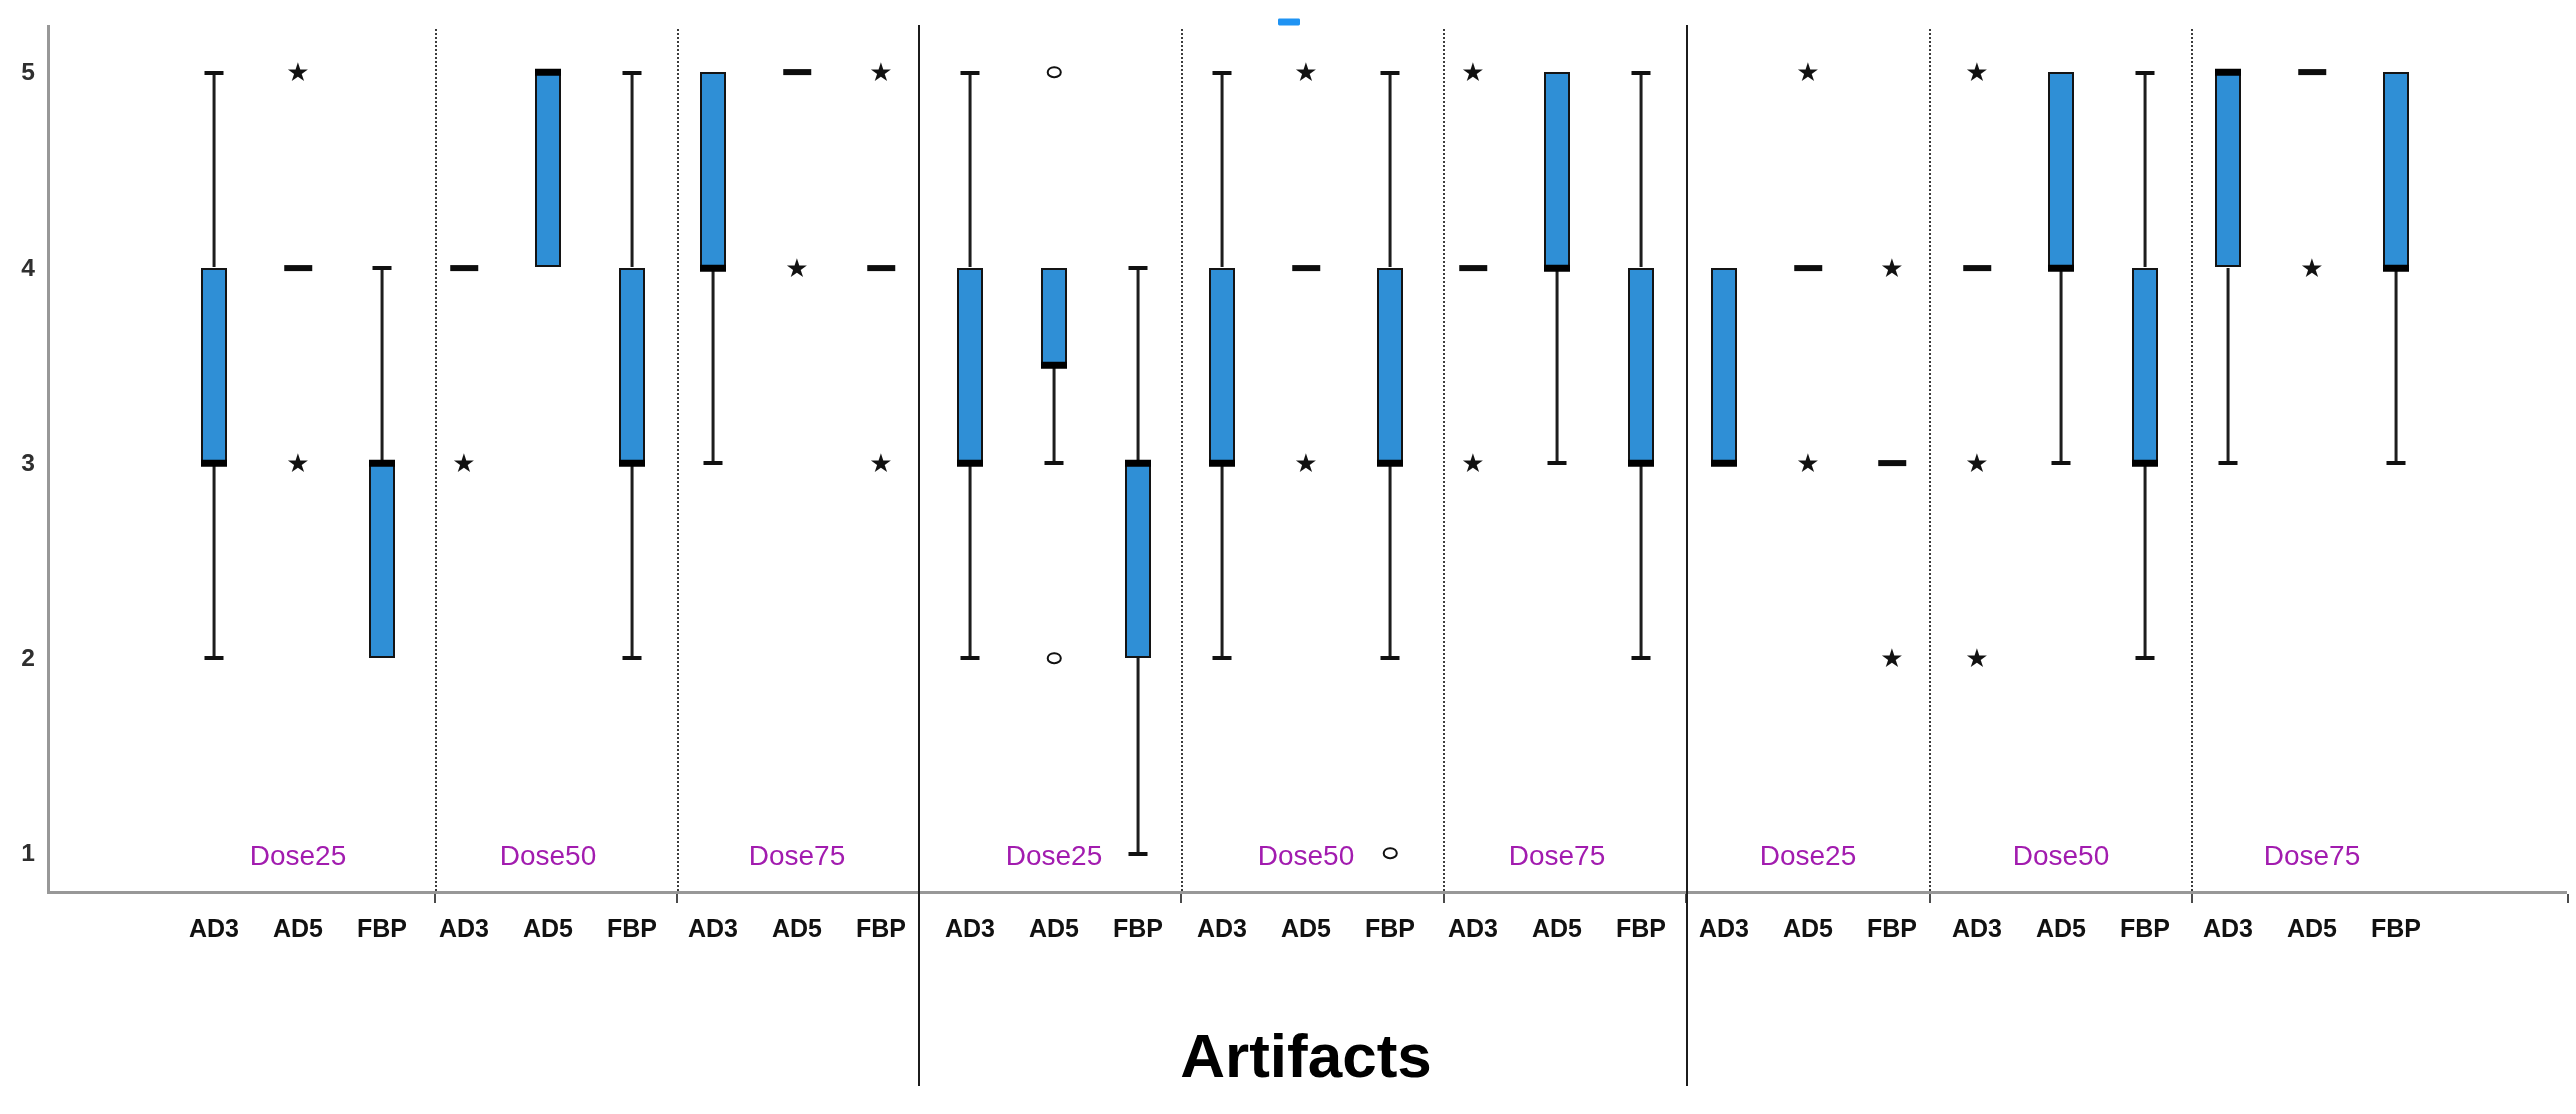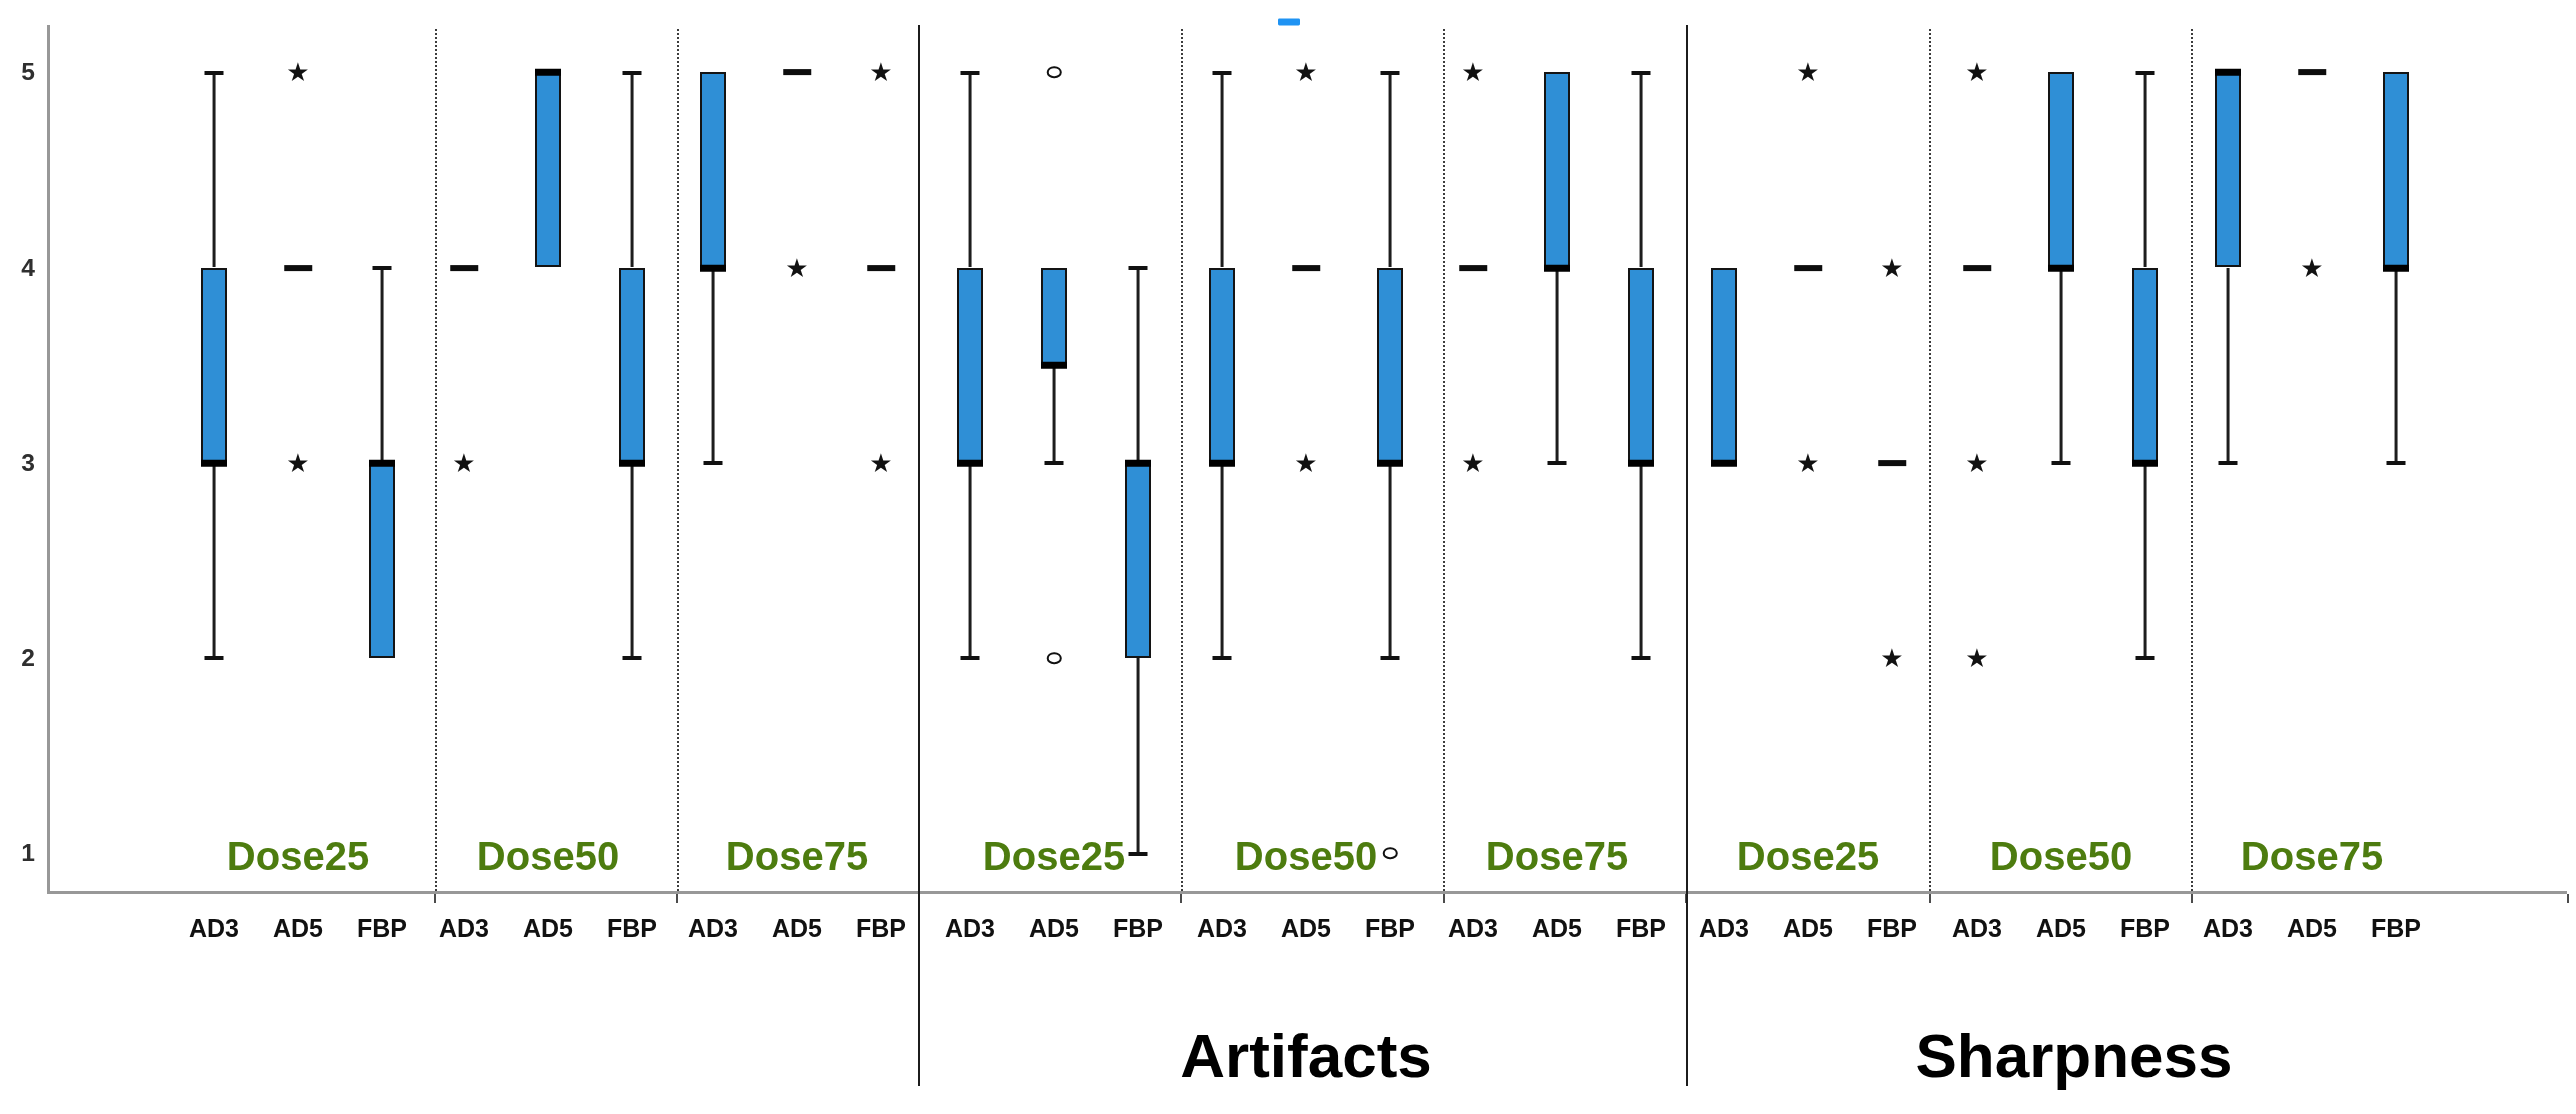--- a/index.html
+++ b/index.html
@@ -10,21 +10,21 @@
     font-family:"Liberation Sans", sans-serif;
     overflow:hidden;
   }
   .abs{position:absolute;}
   .yaxis-line{width:2.9px;background:#989898;}
   .xaxis-line{height:2.9px;background:#989898;}
   .axis-tick{width:2.2px;height:9.4px;background:#4c4c4c;}
   .sep-dotted{width:0;border-left:2.2px dotted #3c3c3c;}
   .sep-solid{width:2.2px;background:#1c1c1c;}
   .ytick-label{color:#2f2f2f;font-size:24.6px;font-weight:bold;transform:translate(-100%,-50%);}
-  .dose-label{color:#4d7c0f;font-size:40px;font-weight:bold;transform:translate(-50%,-50%);white-space:nowrap;}
+  .dose-label{color:#a21caf;font-size:28px;font-weight:normal;transform:translate(-50%,-50%);white-space:nowrap;}
   .method-label{color:#111;font-size:25px;font-weight:bold;transform:translate(-50%,-50%);white-space:nowrap;}
   .panel-title{color:#000;font-size:62px;font-weight:bold;transform:translate(-50%,-50%);white-space:nowrap;}
   .whisker-line{width:2.9px;background:#1d1d1d;transform:translateX(-50%);}
   .whisker-cap{height:3.6px;background:#111;transform:translateX(-50%);}
   .boxrect{background:#2f8fd6;border:2.2px solid #141414;transform:translateX(-50%);box-sizing:border-box;}
   .median-line{height:6.5px;background:#000;transform:translate(-50%,-50%);}
   .dash-marker{height:5.8px;background:#0d0d0d;transform:translate(-50%,-50%);}
   .star-marker{color:#111;font-size:26px;line-height:26px;transform:translate(-50%,-50%);}
   .circle-marker{width:14.5px;height:11.6px;border:2.2px solid #111;border-radius:50%;background:#fff;transform:translate(-50%,-50%);box-sizing:border-box;}
   .blue-dash{height:7.2px;background:#1f93f3;border-radius:1.4px;transform:translate(-50%,-50%);}
@@ -201,15 +201,14 @@
       <div class="abs method-label" style="left: 2312px; top: 928px;">AD5</div>
       <div class="abs dash-marker" style="left: 2312px; top: 72px; width: 27.5px;"></div>
       <div class="abs star-marker" style="left: 2312px; top: 268px;">★</div>
       <div class="abs method-label" style="left: 2396px; top: 928px;">FBP</div>
       <div class="abs whisker-line" style="left: 2396px; top: 268px; height: 195px;"></div>
       <div class="abs whisker-cap" style="left: 2396px; top: 461px; width: 19px;"></div>
       <div class="abs boxrect" style="left: 2396px; top: 72px; width: 26px; height: 195px;"></div>
       <div class="abs median-line" style="left: 2396px; top: 268px; width: 26px;"></div>
     </div>
   <div class="abs panel-title" style="left:1306px;top:1055px;">Artifacts</div>
-  <div class="abs panel-title" style="left:2074px;top:1055px;">Sharpness</div>
 </div>
 
 
 </body></html>

